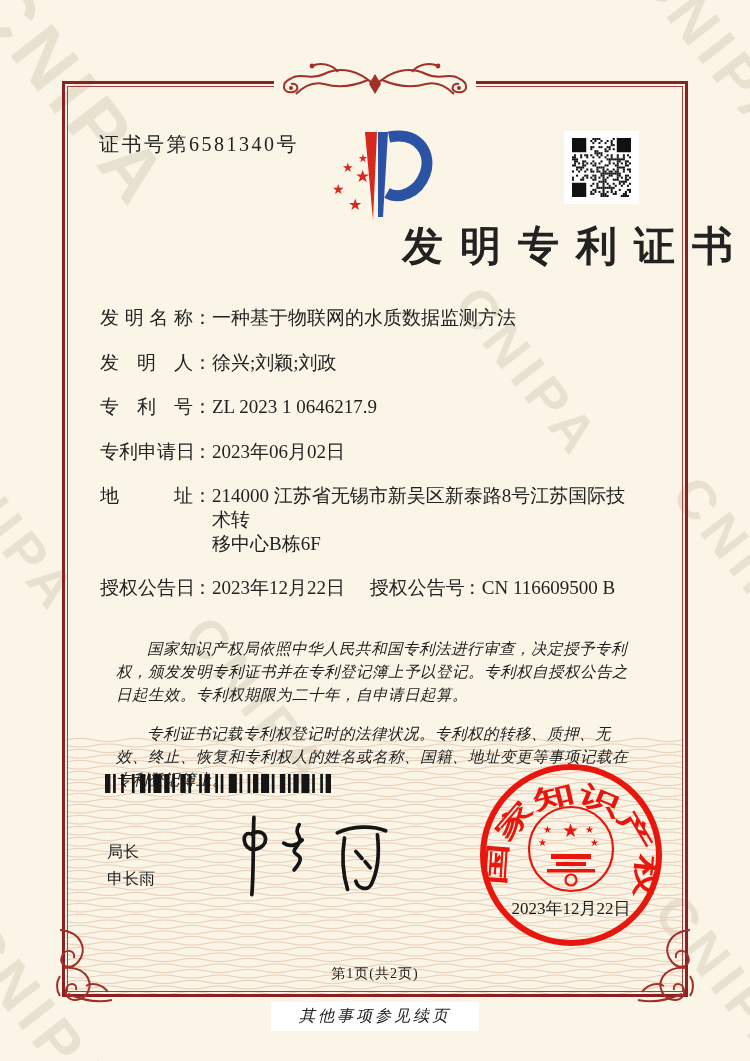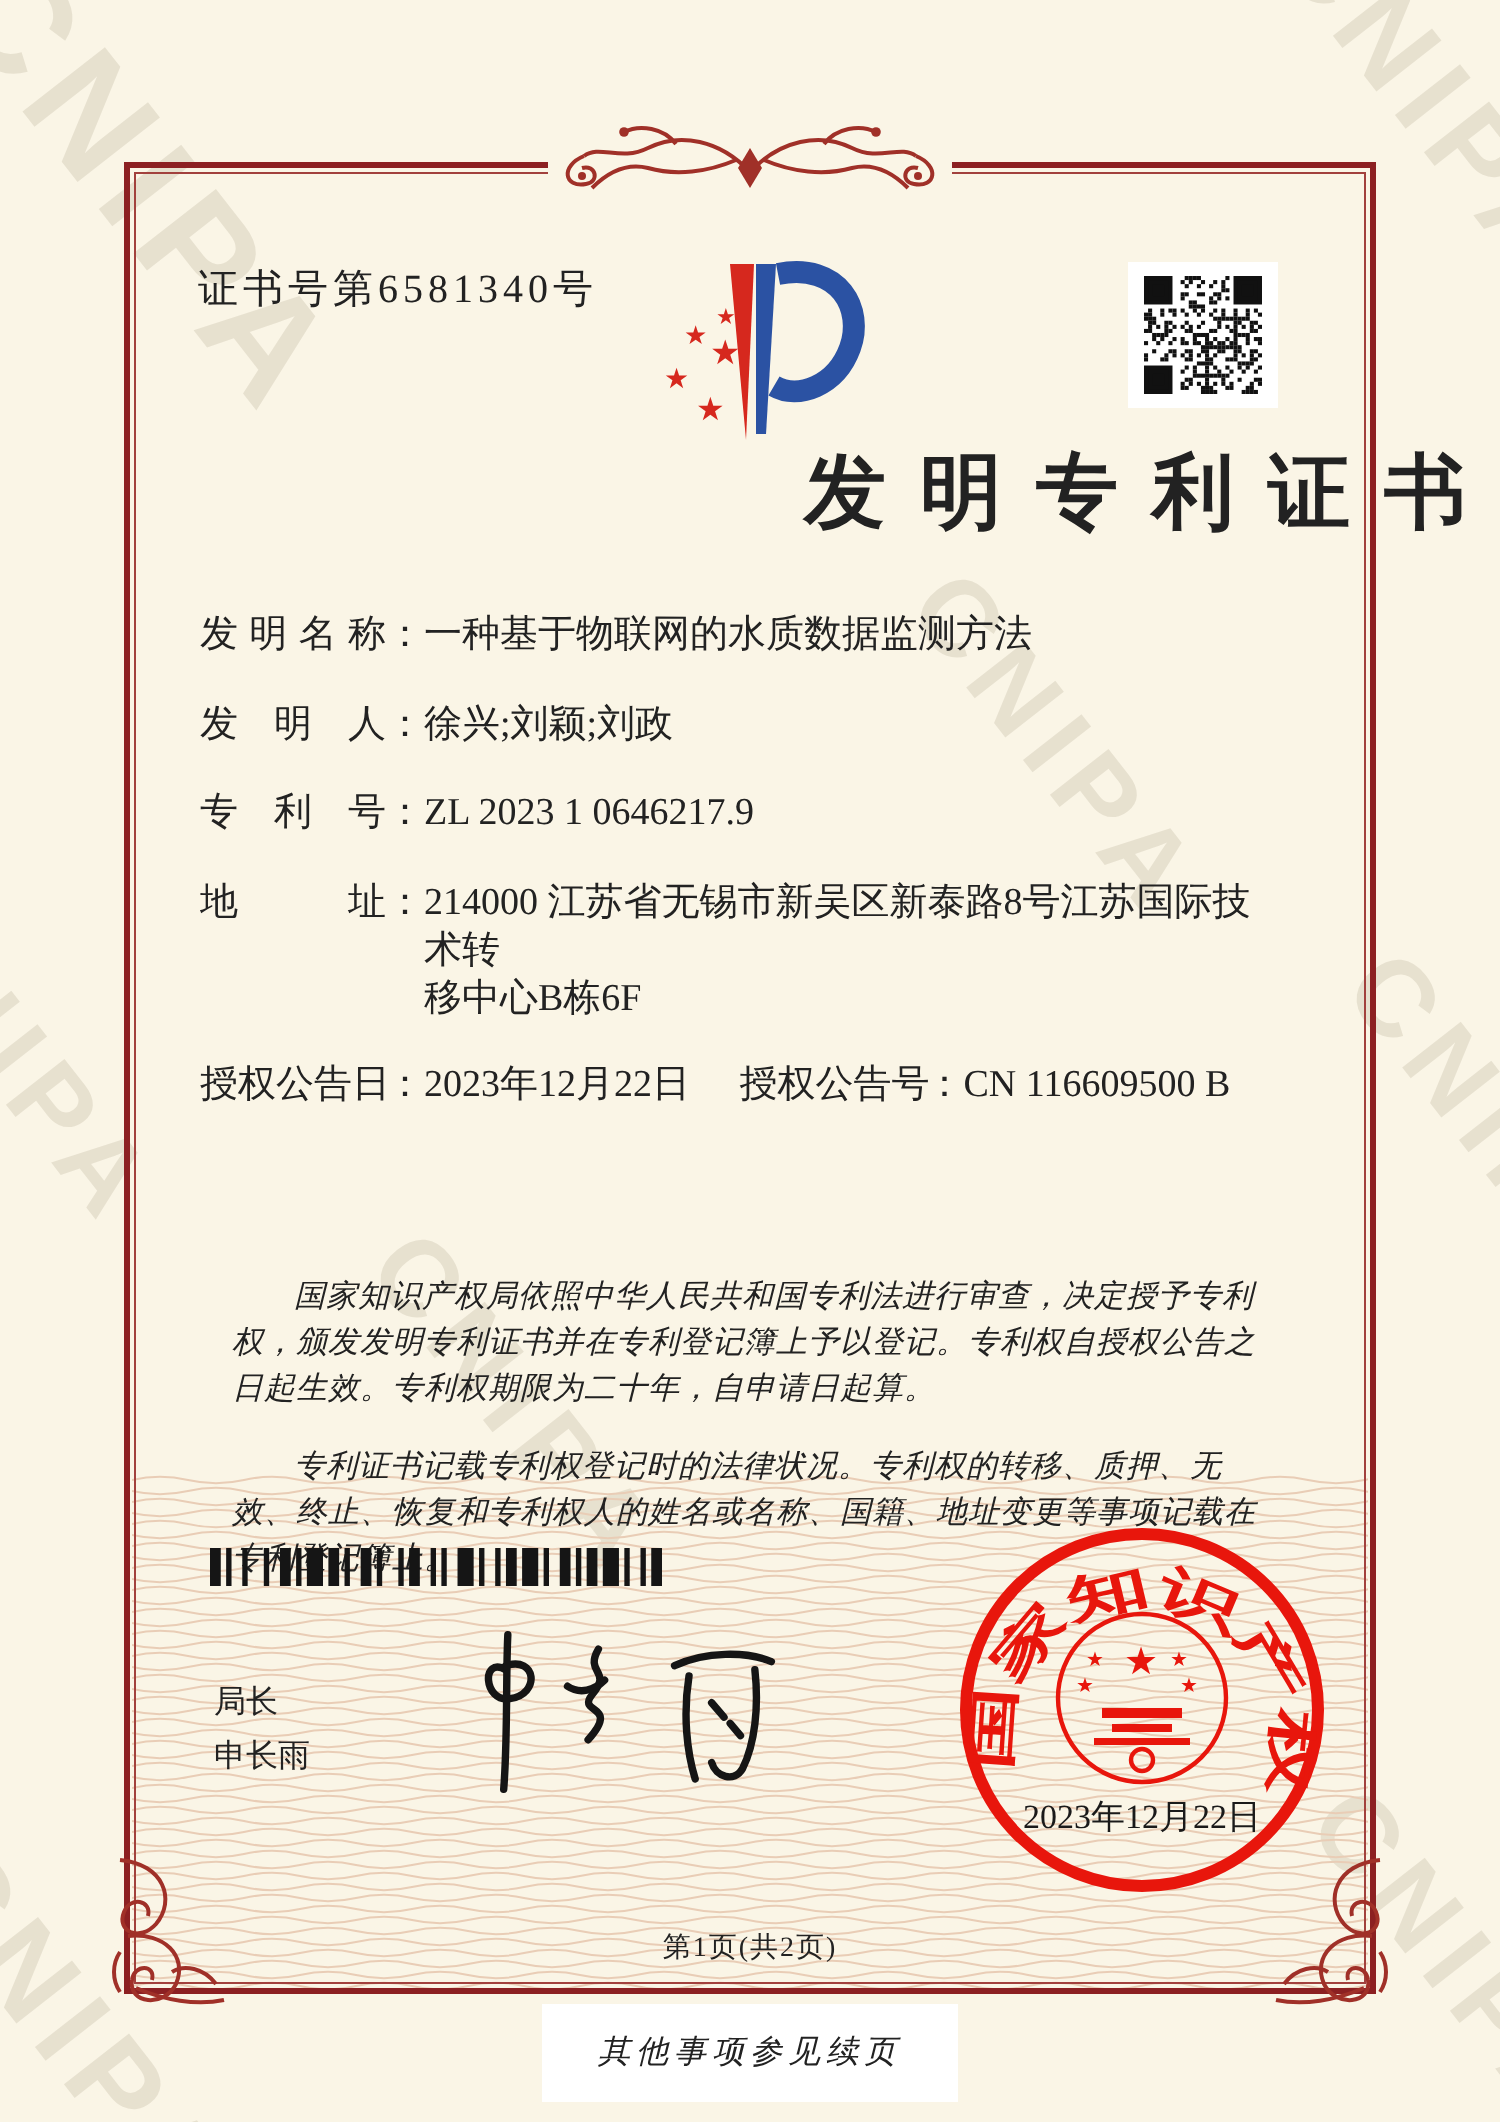--- a/index.html
+++ b/index.html
@@ -68,21 +68,21 @@
   .seal .ring{fill:none; stroke:var(--sealred,#e8160c); stroke-width:6;}
   .seal .arc-text{fill:var(--sealred,#e8160c); font-size:25px; font-weight:bold;
                   font-family:"Liberation Serif","DejaVu Serif",serif;}
   .seal .emb{stroke:var(--sealred,#e8160c); fill:none; stroke-width:2.2;}
   .seal .embf{fill:var(--sealred,#e8160c); stroke:none;}
   .seal .date{fill:#1a1a1a; font-size:17px; font-family:"Liberation Serif","DejaVu Serif",serif;}
   
   .page-num{position:absolute; left:0; right:0; top:965px; text-align:center; font-size:14px; letter-spacing:1px;}
   .footer-note{
     position:absolute; left:50%; top:1002px; transform:translateX(-50%);
-    background:#fff; padding:14px 28px; font-size:16px; font-style:italic; letter-spacing:3px;
+    background:#fff; padding:4px 28px; font-size:16px; font-style:italic; letter-spacing:3px;
     white-space:nowrap;
   }
 </style>
 </head>
 <body>
 
 <div class="page">
 
   <span class="wm" style="left:72px;top:92px;font-size:76px;">CNIPA</span>
   <span class="wm" style="left:716px;top:48px;font-size:60px;">CNIPA</span>
@@ -476,20 +476,23 @@
     <div class="field-row">
       <span class="flabel">发明名称</span><span class="fcolon">：</span><span class="fvalue">一种基于物联网的水质数据监测方法</span>
     </div>
     <div class="field-row">
       <span class="flabel">发明人</span><span class="fcolon">：</span><span class="fvalue">徐兴;刘颖;刘政</span>
     </div>
     <div class="field-row">
       <span class="flabel">专利号</span><span class="fcolon">：</span><span class="fvalue">ZL 2023 1 0646217.9</span>
     </div>
     <div class="field-row">
+      <span class="flabel">专利申请日</span><span class="fcolon">：</span><span class="fvalue">2023年06月02日</span>
+    </div>
+    <div class="field-row">
       <span class="flabel">地址</span><span class="fcolon">：</span><span class="fvalue">214000 江苏省无锡市新吴区新泰路8号江苏国际技术转
 移中心B栋6F</span>
     </div>
     <div class="field-row">
       <span><span class="flabel">授权公告日</span><span class="fcolon">：</span><span class="fvalue">2023年12月22日</span></span>
       <span class="pair2"><span class="flabel">授权公告号</span><span class="fcolon">：</span><span class="fvalue">CN 116609500 B</span></span>
     </div>
   </div>
 
   <div class="paras">

